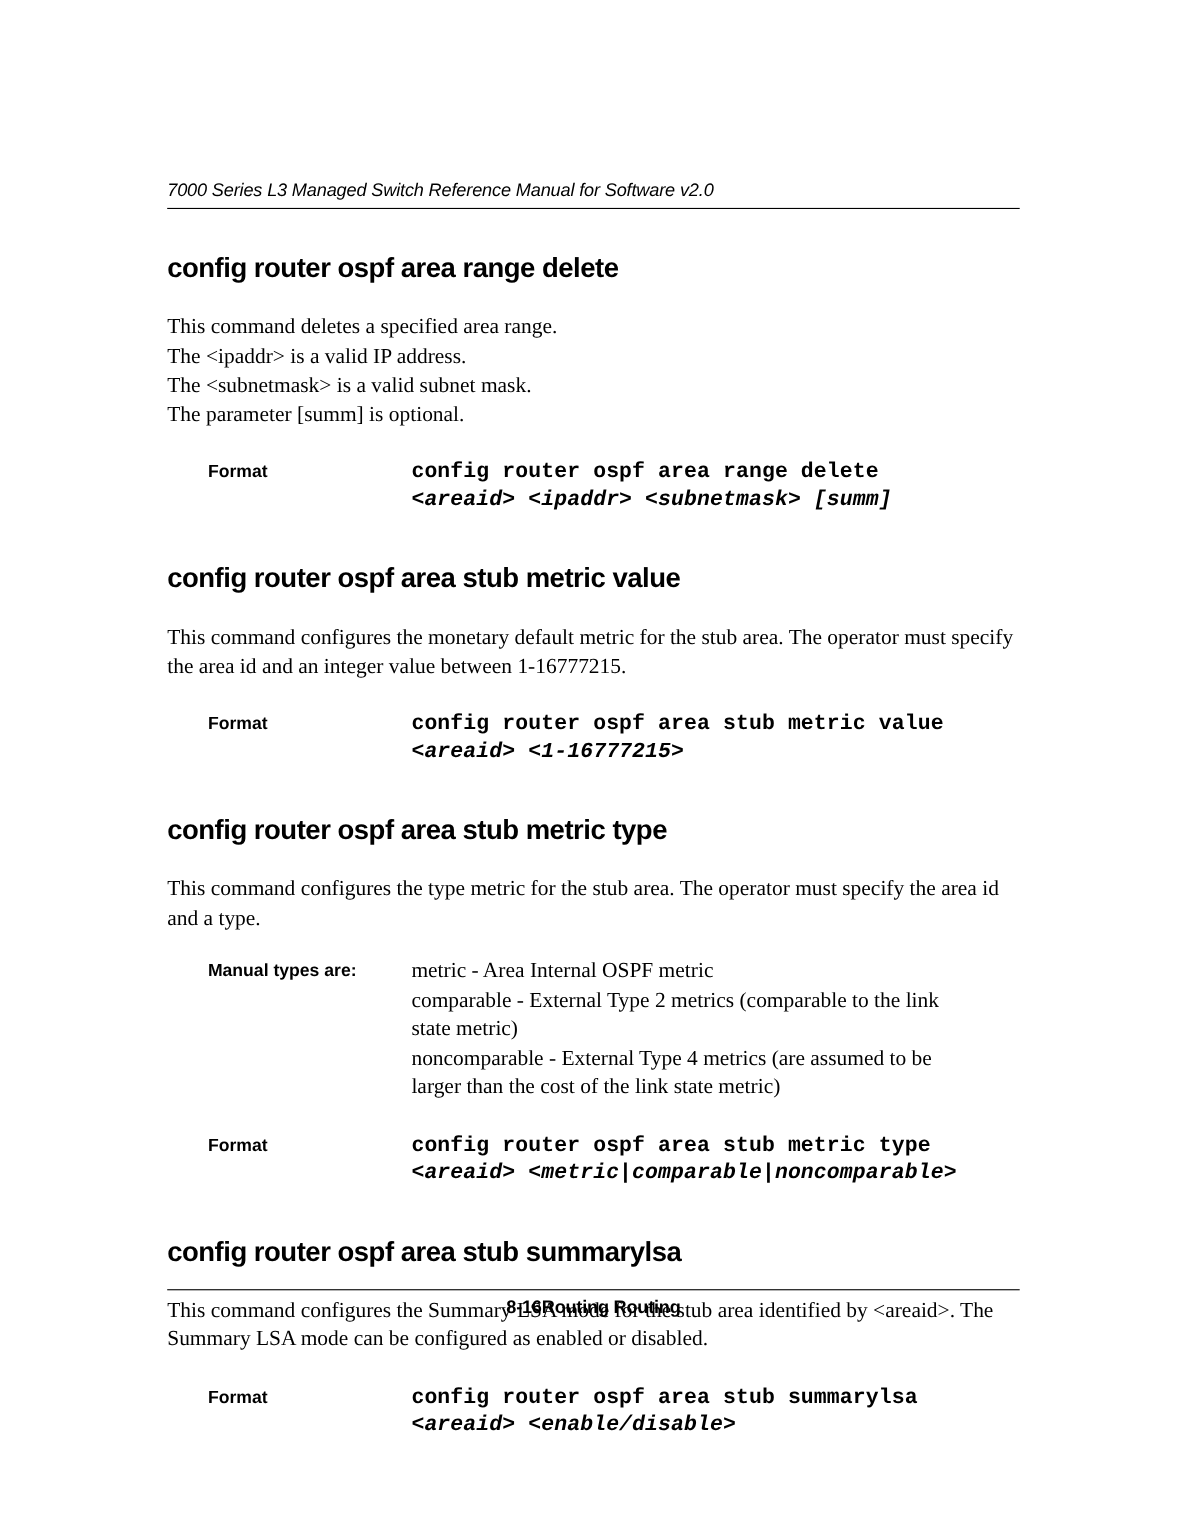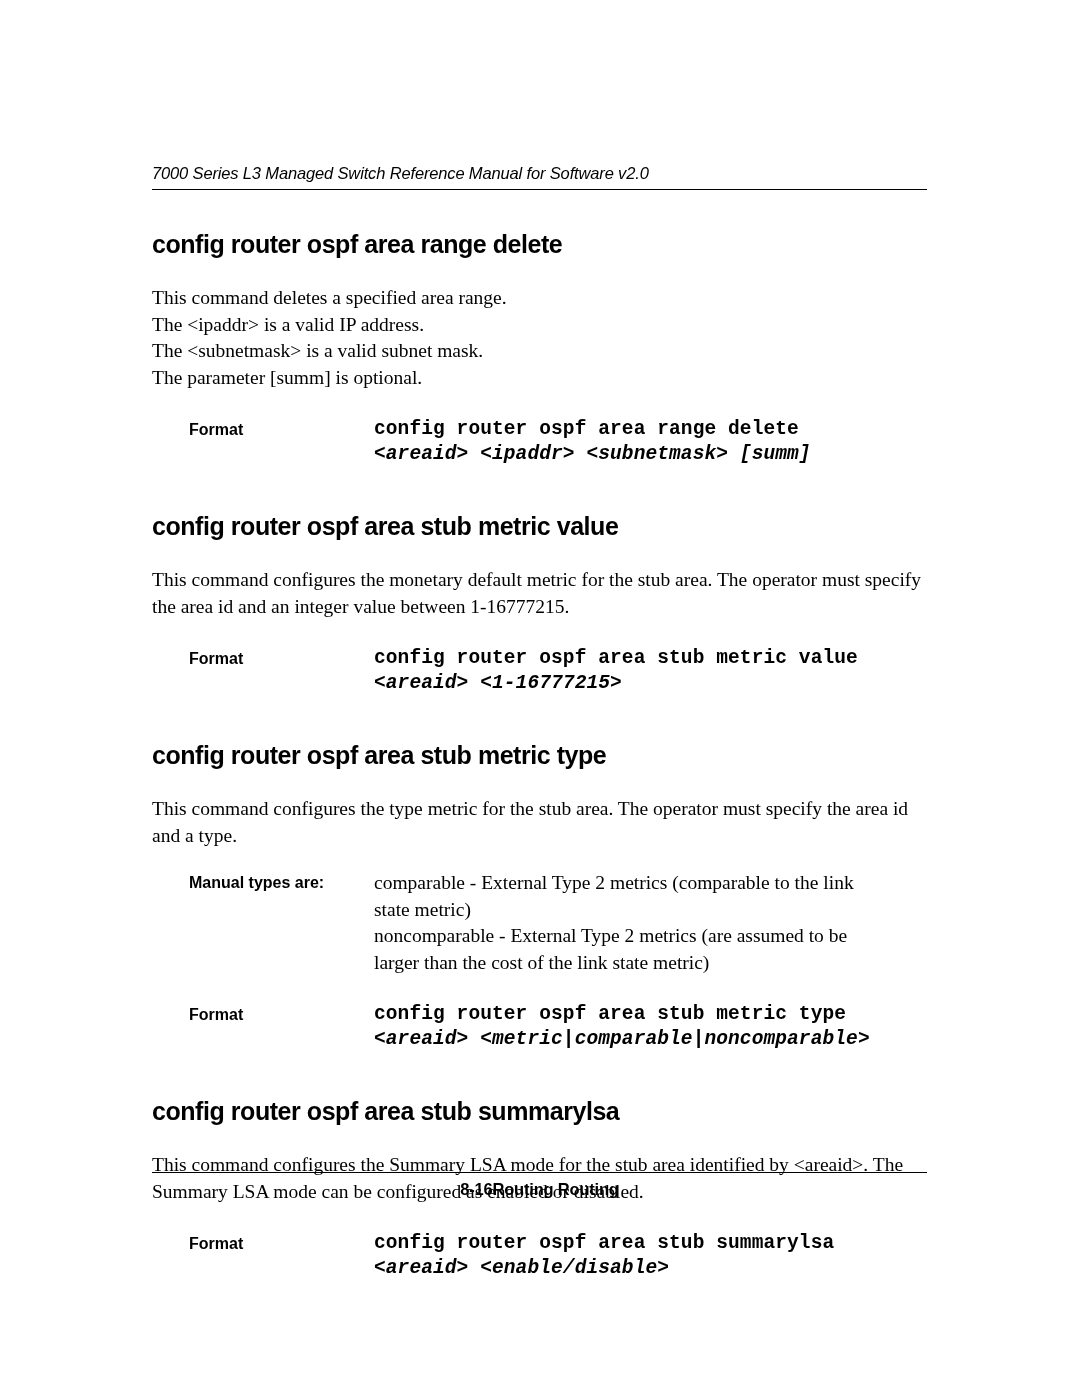--- a/index.html
+++ b/index.html
@@ -170,22 +170,23 @@
       </div>
     </div>
 
     <h2 class="sec-heading sec-gap">config router ospf area stub metric type</h2>
 
     <p class="para para-block">This command configures the type metric for the stub area. The operator must specify the area id and a type.</p>
 
     <div class="row row-types">
       <div class="row-label">Manual types are:</div>
       <div class="row-body">
+        <p class="type-item">metric - Area Internal OSPF metric</p>
         <p class="type-item">comparable - External Type 2 metrics (comparable to the link state metric)</p>
-        <p class="type-item">noncomparable - External Type 2 metrics (are assumed to be larger than the cost of the link state metric)</p>
+        <p class="type-item">noncomparable - External Type 4 metrics (are assumed to be larger than the cost of the link state metric)</p>
       </div>
     </div>
 
     <div class="row row-format">
       <div class="row-label">Format</div>
       <div class="row-body">
         <div class="cmd">config router ospf area stub metric type</div>
         <div class="cmd-args">&lt;areaid&gt; &lt;metric|comparable|noncomparable&gt;</div>
       </div>
     </div>

